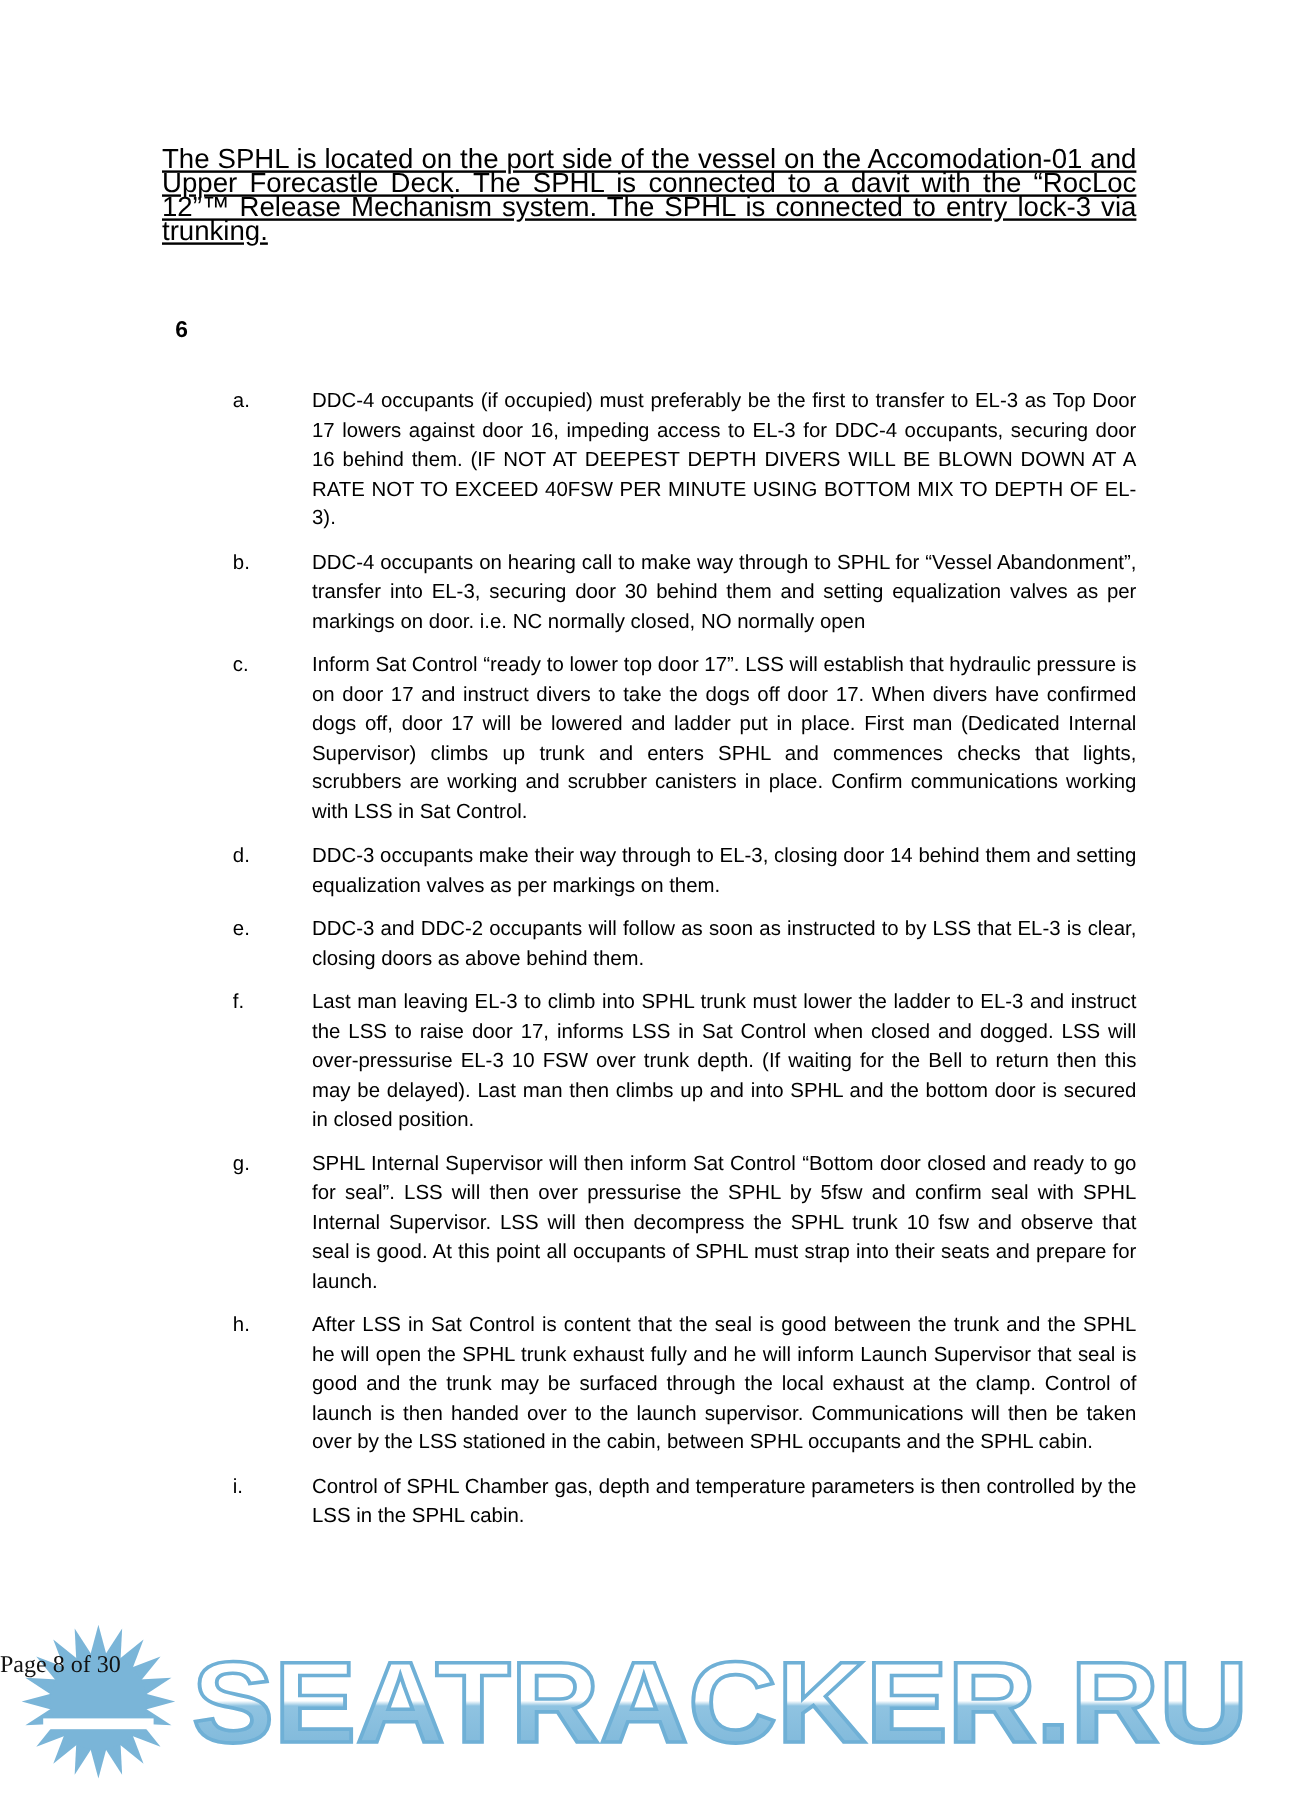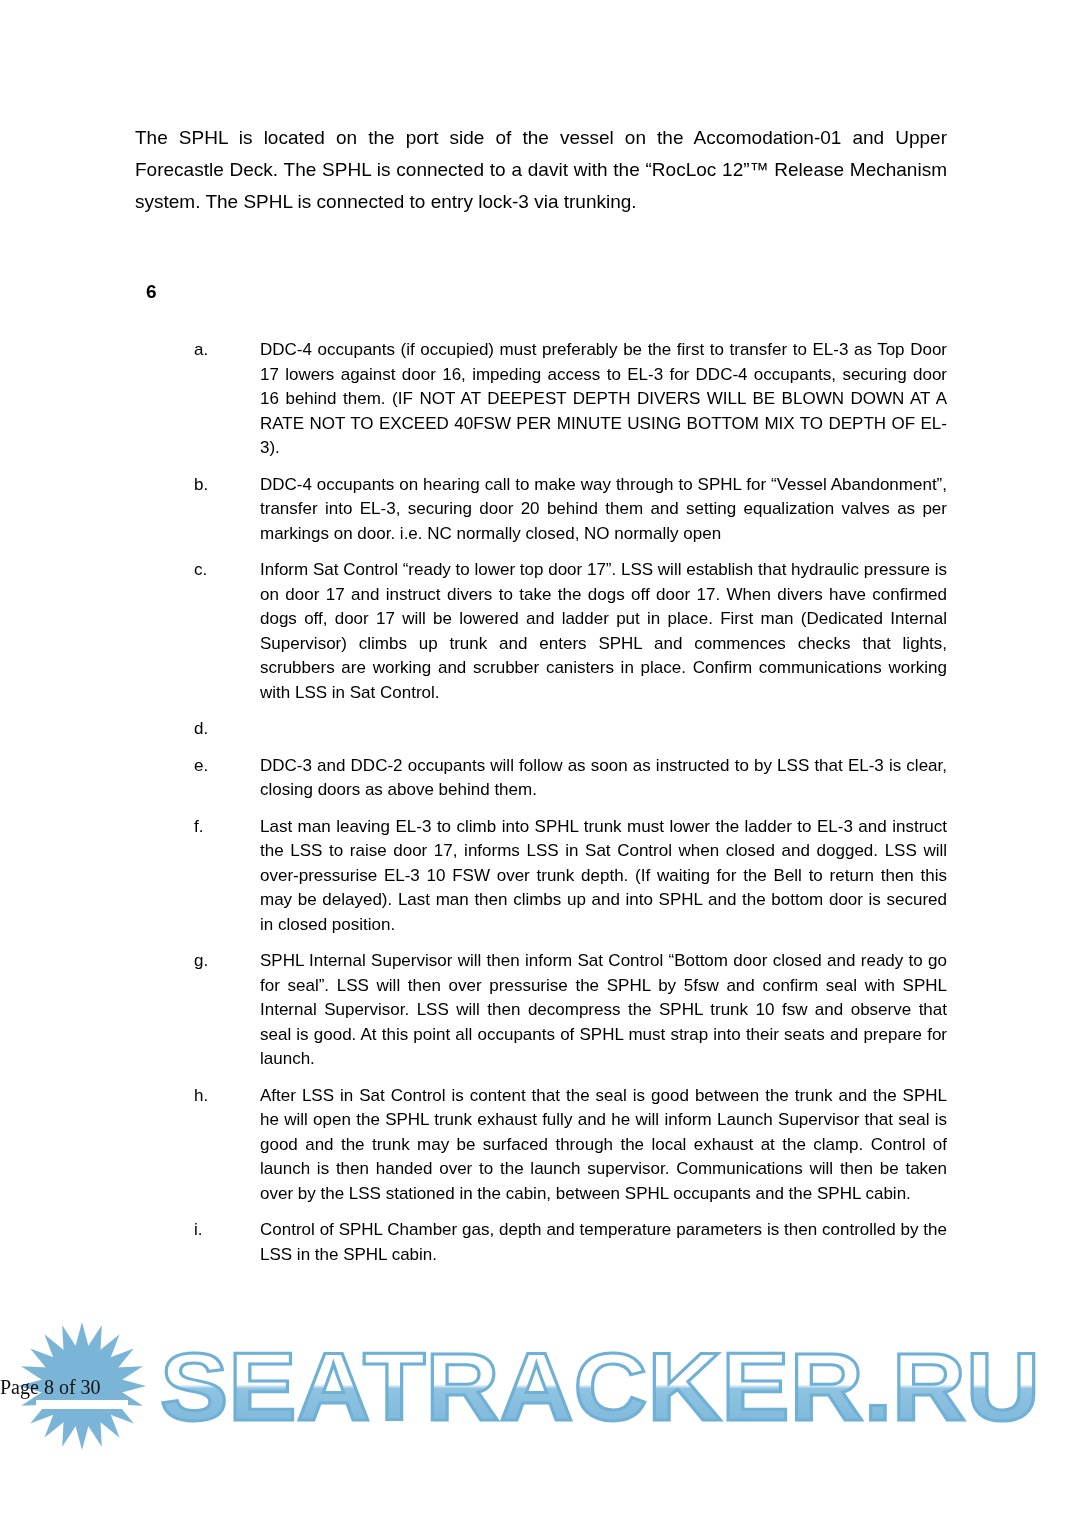--- a/index.html
+++ b/index.html
@@ -13,24 +13,25 @@
     position: relative;
     overflow: hidden;
   }
   .content {
     position: absolute;
     left: 135px;
     top: 122px;
     width: 812px;
   }
   .intro {
-    font-size: 19px;
-    line-height: 32px;
+    font-size: 23px;
+    line-height: 20px;
     text-align: justify;
     margin: 0;
+    text-decoration: underline;
   }
   .heading {
     display: flex;
     gap: 15px;
     margin: 62px 0 0 11px;
     font-size: 19px;
     font-weight: bold;
     line-height: 24px;
   }
   .list {
@@ -47,21 +48,21 @@
     width: 66px;
     margin-left: 59px;
   }
   .item-text {
     flex: 1;
     text-align: justify;
   }
   .watermark {
     position: absolute;
     left: 10px;
-    top: 1316px;
+    top: 1348px;
     width: 1060px;
     height: 140px;
     z-index: 1;
   }
   .footer {
     position: absolute;
     left: 0;
     right: 0;
     top: 1376px;
     text-align: left;
@@ -84,30 +85,31 @@
 
   <div class="list">
 
     <div class="item">
       <span class="item-letter">a.</span>
       <div class="item-text">DDC-4 occupants (if occupied) must preferably be the first to transfer to EL-3 as Top Door 17 lowers against door 16, impeding access to EL-3 for DDC-4 occupants, securing door 16 behind them.  (IF NOT AT DEEPEST DEPTH DIVERS WILL BE BLOWN DOWN AT A RATE NOT TO EXCEED 40FSW PER MINUTE USING BOTTOM MIX TO DEPTH OF EL-3).</div>
     </div>
 
     <div class="item">
       <span class="item-letter">b.</span>
-      <div class="item-text">DDC-4 occupants on hearing call to make way through to SPHL for “Vessel Abandonment”, transfer into EL-3, securing door 20 behind them and setting equalization valves as per markings on door. i.e. NC normally closed, NO normally open</div>
+      <div class="item-text">DDC-4 occupants on hearing call to make way through to SPHL for “Vessel Abandonment”, transfer into EL-3, securing door 30 behind them and setting equalization valves as per markings on door. i.e. NC normally closed, NO normally open</div>
     </div>
 
     <div class="item">
       <span class="item-letter">c.</span>
       <div class="item-text">Inform Sat Control “ready to lower top door 17”.  LSS will establish that hydraulic pressure is on door 17 and instruct divers to take the dogs off door 17. When divers have confirmed dogs off, door 17 will be lowered and ladder put in place. First man (Dedicated Internal Supervisor) climbs up trunk and enters SPHL and commences checks that lights, scrubbers are working and scrubber canisters in place. Confirm communications working with LSS in Sat Control.</div>
     </div>
 
     <div class="item">
       <span class="item-letter">d.</span>
+      <div class="item-text">DDC-3 occupants make their way through to EL-3, closing door 14 behind them and setting equalization valves as per markings on them.</div>
     </div>
 
     <div class="item">
       <span class="item-letter">e.</span>
       <div class="item-text">DDC-3 and DDC-2 occupants will follow as soon as instructed to by LSS that EL-3 is clear, closing doors as above behind them.</div>
     </div>
 
     <div class="item">
       <span class="item-letter">f.</span>
       <div class="item-text">Last man leaving EL-3 to climb into SPHL trunk must lower the ladder to EL-3 and instruct the LSS to raise door 17, informs LSS in Sat Control when closed and dogged. LSS will over-pressurise EL-3 10 FSW over trunk depth. (If waiting for the Bell to return then this may be delayed). Last man then climbs up and into SPHL and the bottom door is secured in closed position.</div>

